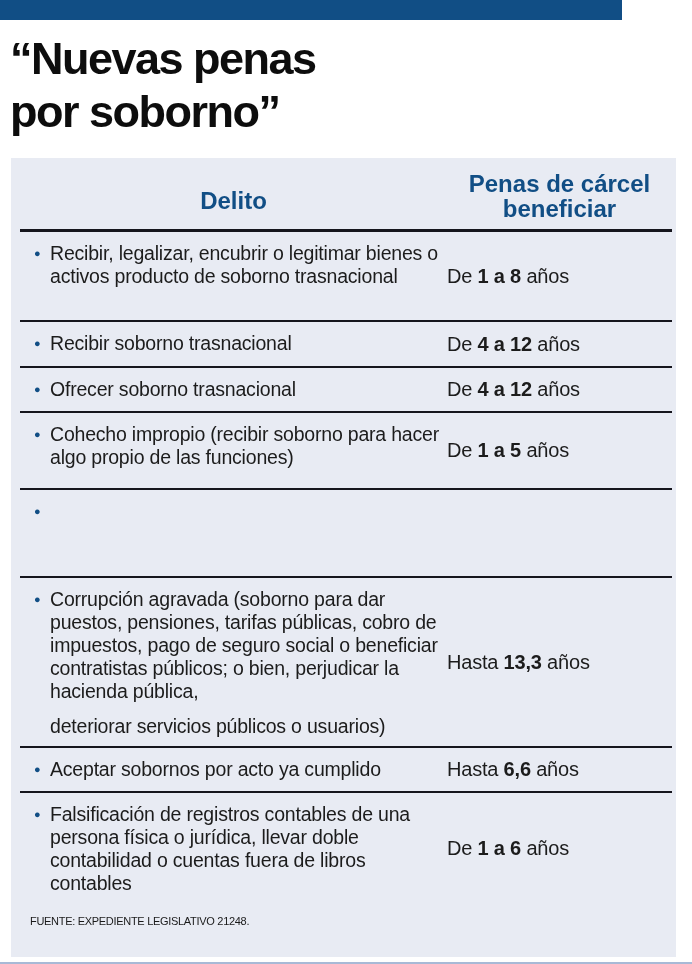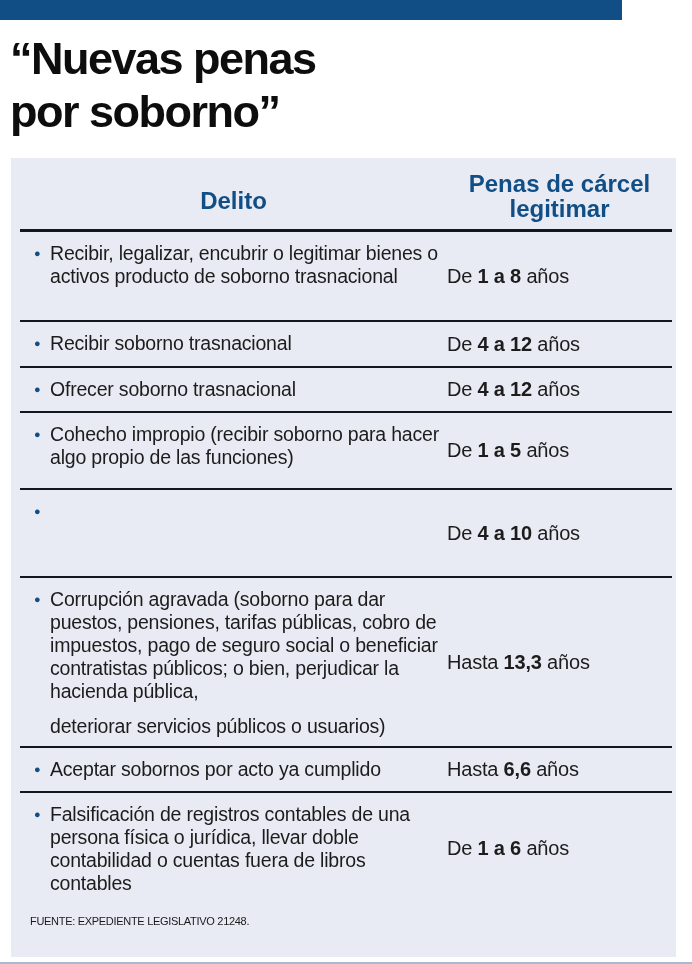--- a/index.html
+++ b/index.html
@@ -110,21 +110,21 @@
   <div class="topbar"></div>
 
   <h1 class="title"><span>“Nuevas penas</span><br><span>por soborno”</span></h1>
 
   <div class="panel">
 
     <div class="thead">
       <div class="th1">Delito</div>
       <div class="th2">
         <span>Penas de cárcel</span>
-        <span>legitimar</span>
+        <span>beneficiar</span>
       </div>
     </div>
 
     <div class="row r1">
       <div class="delito">
         <span class="bullet">●</span>
         <div class="dtext">
             <p>Recibir, legalizar, encubrir o legitimar bienes o activos producto de soborno trasnacional</p>
           </div>
       </div>
@@ -158,21 +158,20 @@
             <p>Cohecho impropio (recibir soborno para hacer algo propio de las funciones)</p>
           </div>
       </div>
       <div class="pena"><span>De</span> <strong>1 a 5</strong> <span>años</span></div>
     </div>
 
     <div class="row r5">
       <div class="delito">
         <span class="bullet">●</span>
       </div>
-      <div class="pena"><span>De</span> <strong>4 a 10</strong> <span>años</span></div>
     </div>
 
     <div class="row r6">
       <div class="delito">
         <span class="bullet">●</span>
         <div class="dtext">
           <p>Corrupción agravada (soborno para dar puestos, pensiones, tarifas públicas, cobro de impuestos, pago de seguro social o beneficiar contratistas públicos; o bien, perjudicar la hacienda pública,</p>
           <p class="p2">deteriorar servicios públicos o usuarios)</p>
         </div>
       </div>

